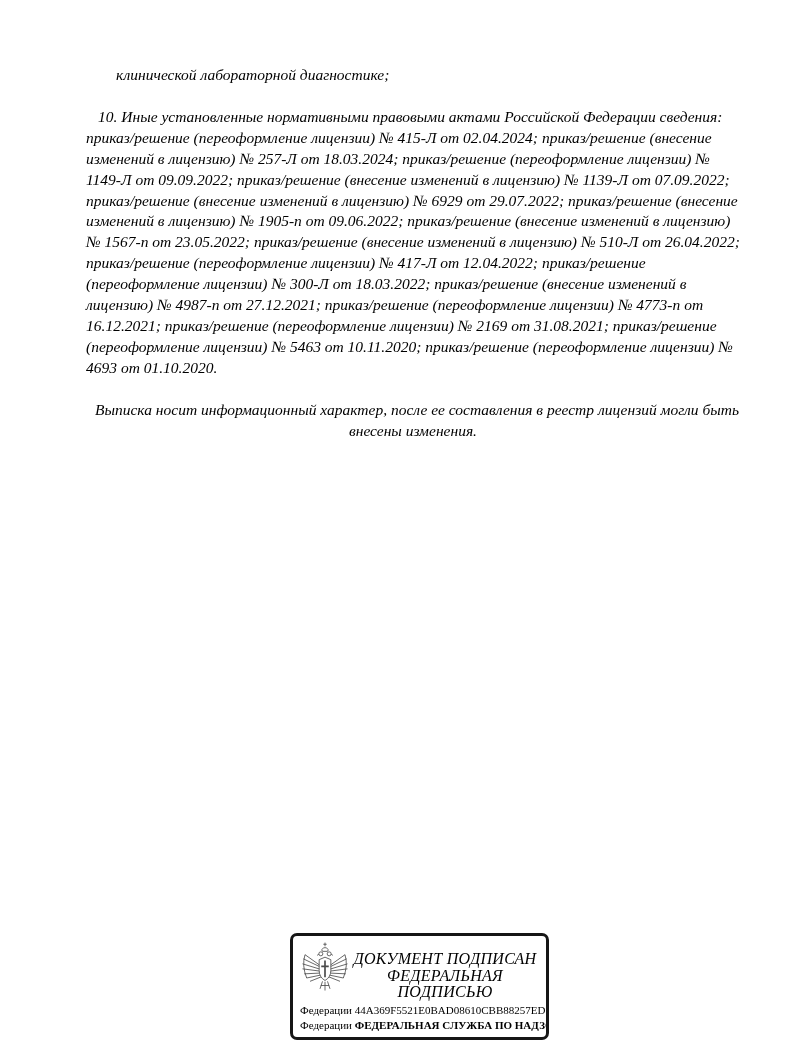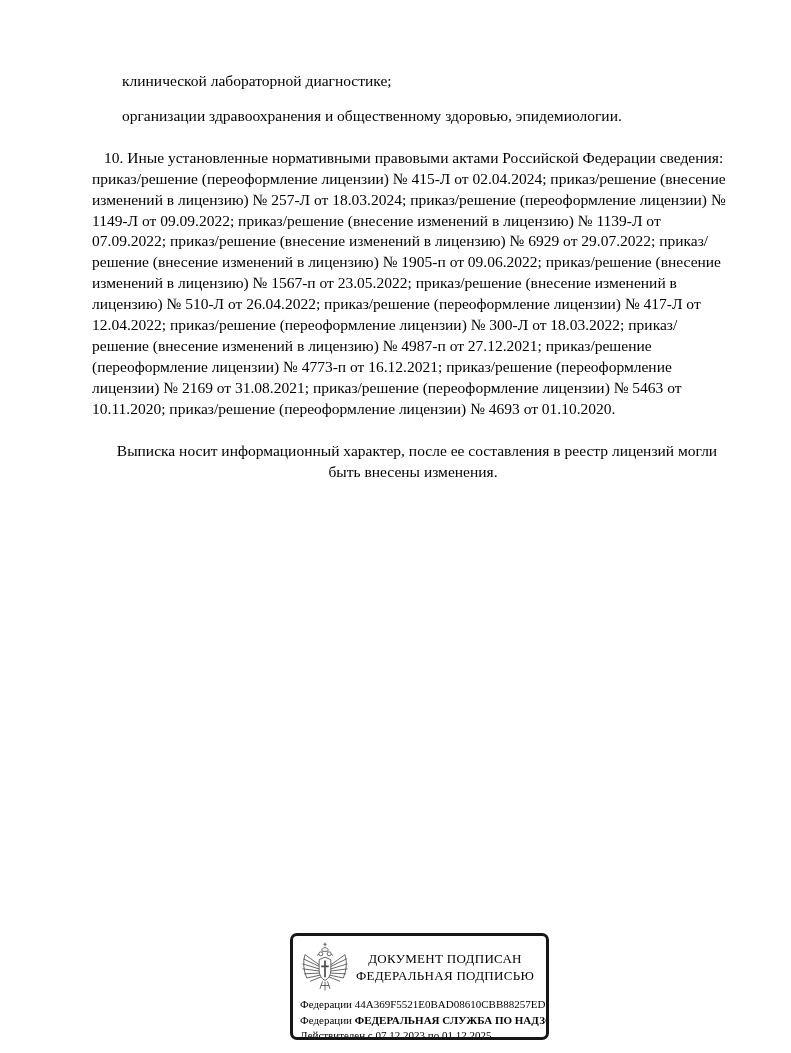--- a/index.html
+++ b/index.html
@@ -20,21 +20,22 @@
     left: 78px;
     top: 57px;
     width: 670px;
     font-size: 15.5px;
     line-height: 20.9px;
   }
   .continuation-lines {
     padding-left: 30px;
   }
   .para {
-    margin: 14px;
+    margin: 8px;
+    font-style: italic;
   }
   .para-item9 {
     margin-top: 14px;
     text-indent: 12px;
   }
   .para-item10 {
     margin-top: 21px;
     text-indent: 12px;
   }
   .para-disclaimer {
@@ -60,24 +61,25 @@
     padding: 5px 6px 0 7px;
   }
   .stamp-emblem {
     width: 50px;
     height: 54px;
     flex: none;
   }
   .stamp-title {
     flex: 1;
     text-align: center;
-    font-size: 13px;
+    font-size: 16px;
     line-height: 16.5px;
     letter-spacing: 0.3px;
     padding-top: 10px;
+    font-style: italic;
   }
   .stamp-info {
     padding: 2px 0 0 7px;
     font-size: 11px;
     line-height: 15.5px;
   }
   .info-line {
     white-space: nowrap;
     overflow: hidden;
   }
@@ -85,21 +87,20 @@
     font-weight: bold;
   }
 </style>
 </head>
 <body>
 
 <div class="page-content">
 
   <div class="continuation-lines">
     <div class="para">клинической лабораторной диагностике;</div>
-    <div class="para">организации здравоохранения и общественному здоровью, эпидемиологии.</div>
   </div>
 
 
   <p class="para para-item10">10. Иные установленные нормативными правовыми актами Российской Федерации сведения: приказ/решение (переоформление лицензии) № 415-Л от 02.04.2024; приказ/решение (внесение изменений в лицензию) № 257-Л от 18.03.2024; приказ/решение (переоформление лицензии) № 1149-Л от 09.09.2022; приказ/решение (внесение изменений в лицензию) № 1139-Л от 07.09.2022; приказ/решение (внесение изменений в лицензию) № 6929 от 29.07.2022; приказ/решение (внесение изменений в лицензию) № 1905-п от 09.06.2022; приказ/решение (внесение изменений в лицензию) № 1567-п от 23.05.2022; приказ/решение (внесение изменений в лицензию) № 510-Л от 26.04.2022; приказ/решение (переоформление лицензии) № 417-Л от 12.04.2022; приказ/решение (переоформление лицензии) № 300-Л от 18.03.2022; приказ/решение (внесение изменений в лицензию) № 4987-п от 27.12.2021; приказ/решение (переоформление лицензии) № 4773-п от 16.12.2021; приказ/решение (переоформление лицензии) № 2169 от 31.08.2021; приказ/решение (переоформление лицензии) № 5463 от 10.11.2020; приказ/решение (переоформление лицензии) № 4693 от 01.10.2020.</p>
 
   <p class="para para-disclaimer">Выписка носит информационный характер, после ее составления в реестр лицензий могли быть внесены изменения.</p>
 
 </div>
 
 <div class="stamp">

